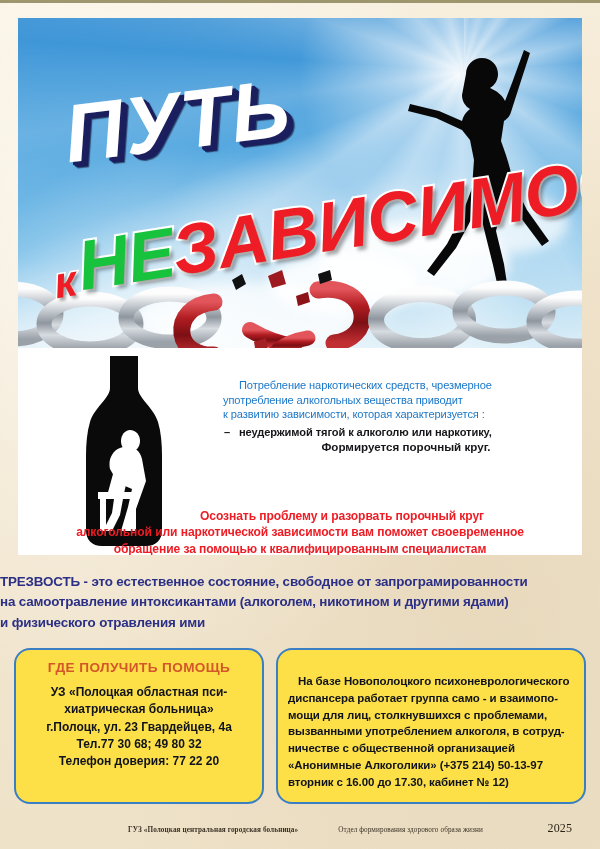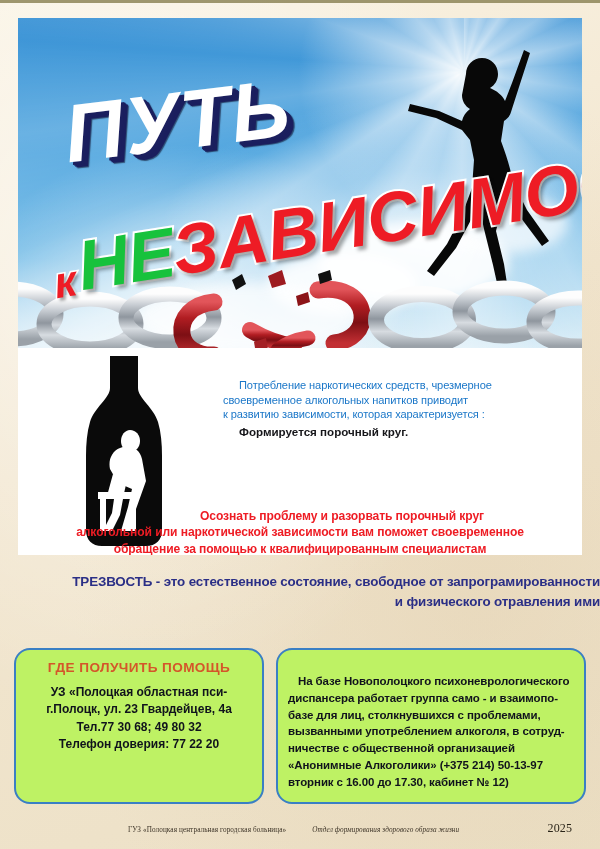--- a/index.html
+++ b/index.html
@@ -196,59 +196,60 @@
   .bc-list li::before {
     content: "–";
     position: absolute;
     left: 1px; top: 0;
   }
   .bc-tail {
     color: #16161a;
     font-size: 11.6px;
     font-weight: bold;
     padding-left: 16px;
+    text-align: center;
   }
 
   .call-to-action {
     position: absolute;
     left: 0; top: 490px;
     width: 100%;
     text-align: center;
     color: #ee1c24;
     font-size: 12.1px;
     font-weight: bold;
     line-height: 1.35;
     letter-spacing: -.1px;
   }
   .call-to-action .l1 { padding-left: 84px; }
 
   
   .sobriety {
     position: absolute;
     left: 0; top: 572px;
     width: 100%;
-    text-align: right;
+    text-align: left;
     color: #2b2f86;
     font-size: 13.4px;
     font-weight: bold;
     line-height: 1.52;
     letter-spacing: -.15px;
   }
 
   
   .boxes {
     position: absolute;
     left: 14px; top: 648px;
     width: 572px;
     display: flex;
     gap: 12px;
     align-items: stretch;
   }
   .info-box {
-    background: #bef264;
+    background: #fde047;
     border: 2px solid #3a7fc4;
     border-radius: 16px;
     padding: 10px 10px 12px;
   }
   .box-left {
     width: 250px;
     text-align: center;
   }
   .box-left .box-title {
     color: #d4562a;
@@ -280,22 +281,22 @@
     left: 0; bottom: 13px;
     width: 100%;
     padding: 0 28px 0 128px;
     display: flex;
     align-items: baseline;
     font-family: "Liberation Serif", serif;
     font-size: 7.2px;
     color: #3a3125;
     letter-spacing: .1px;
   }
-  .footer .f-org { margin-right: 26px; }
-  .footer .f-dept { flex: 1; font-style: italic; }
+  .footer .f-org { margin-right: 40px; font-weight: bold; }
+  .footer .f-dept { flex: 1; }
   .footer .f-year { font-size: 12px; color: #2a2418; }
 </style>
 </head>
 <body>
 
 <div class="page-top-rule"></div>
 
 <div class="poster">
 
   <div class="sky"></div>
@@ -365,56 +366,59 @@
   <div class="headline">
     <div class="t-put">ПУТЬ</div>
     <div class="line2">
       <span class="t-k">к</span><span class="t-ne">НЕ</span><span class="t-zav">ЗАВИСИМОСТИ</span>
     </div>
   </div>
 
   <div class="body-copy">
     <div class="bc-intro">
       <div class="indent">Потребление наркотических средств, чрезмерное</div>
-      <div>своевременное алкогольных напитков приводит</div>
+      <div>употребление алкогольных вещества приводит</div>
       <div>к развитию зависимости, которая характеризуется :</div>
     </div>
     <ul class="bc-list">
+      <li>неудержимой тягой к алкоголю или наркотику,</li>
     </ul>
     <div class="bc-tail">Формируется порочный круг.</div>
   </div>
 
   <div class="call-to-action">
     <div class="l1">Осознать проблему и разорвать порочный круг</div>
     <div>алкогольной или наркотической зависимости вам поможет своевременное</div>
     <div>обращение за помощью к квалифицированным специалистам</div>
   </div>
 </div>
 
 <div class="sobriety">
   <div>ТРЕЗВОСТЬ - это естественное состояние, свободное от запрограмированности</div>
+  <div>на самоотравление интоксикантами (алкоголем, никотином и другими ядами)</div>
   <div>и физического отравления ими</div>
 </div>
 
 <div class="boxes">
 
   <div class="info-box box-left">
     <div class="box-title">ГДЕ ПОЛУЧИТЬ ПОМОЩЬ</div>
     <div class="box-body">
       <div>УЗ «Полоцкая областная пси-</div>
+      <div>хиатрическая больница»</div>
       <div>г.Полоцк, ул. 23 Гвардейцев, 4а</div>
       <div>Тел.77 30 68; 49 80 32</div>
       <div>Телефон доверия: 77 22 20</div>
     </div>
   </div>
 
   <div class="info-box box-right">
     <div class="indent">На базе Новополоцкого психоневрологического</div>
     <div>диспансера работает группа само - и взаимопо-</div>
-    <div>базе для лиц, столкнувшихся с проблемами,</div>
+    <div>мощи для лиц, столкнувшихся с проблемами,</div>
     <div>вызванными употреблением алкоголя, в сотруд-</div>
     <div>ничестве с общественной организацией</div>
     <div>«Анонимные Алкоголики» (+375 214) 50-13-97</div>
     <div>вторник с 16.00 до 17.30, кабинет № 12)</div>
   </div>
 </div>
 
 <div class="footer">
   <span class="f-org">ГУЗ «Полоцкая центральная городская больница»</span>
   <span class="f-dept">Отдел формирования здорового образа жизни</span>

